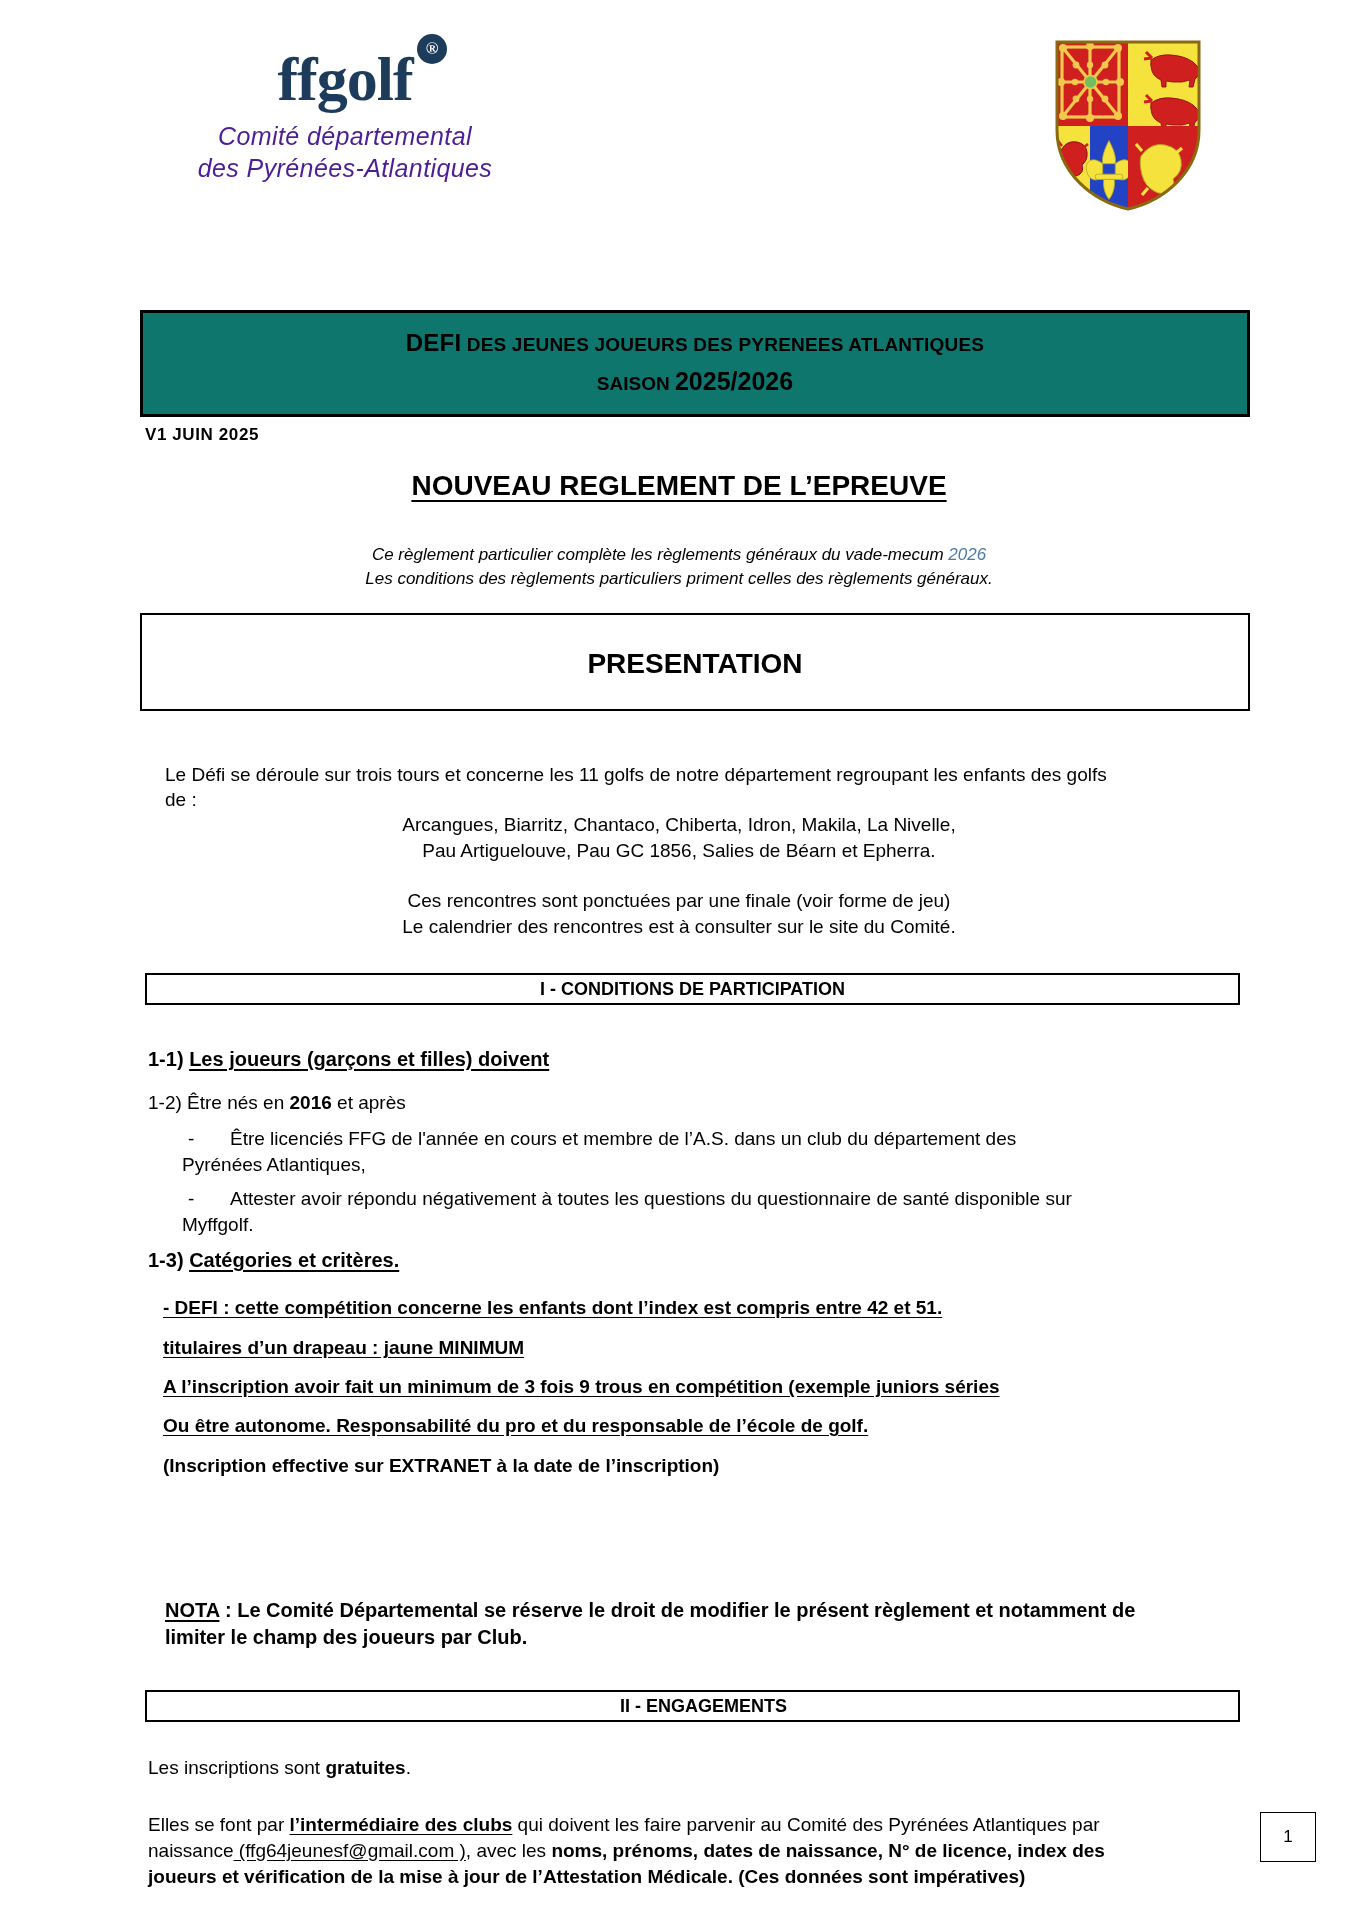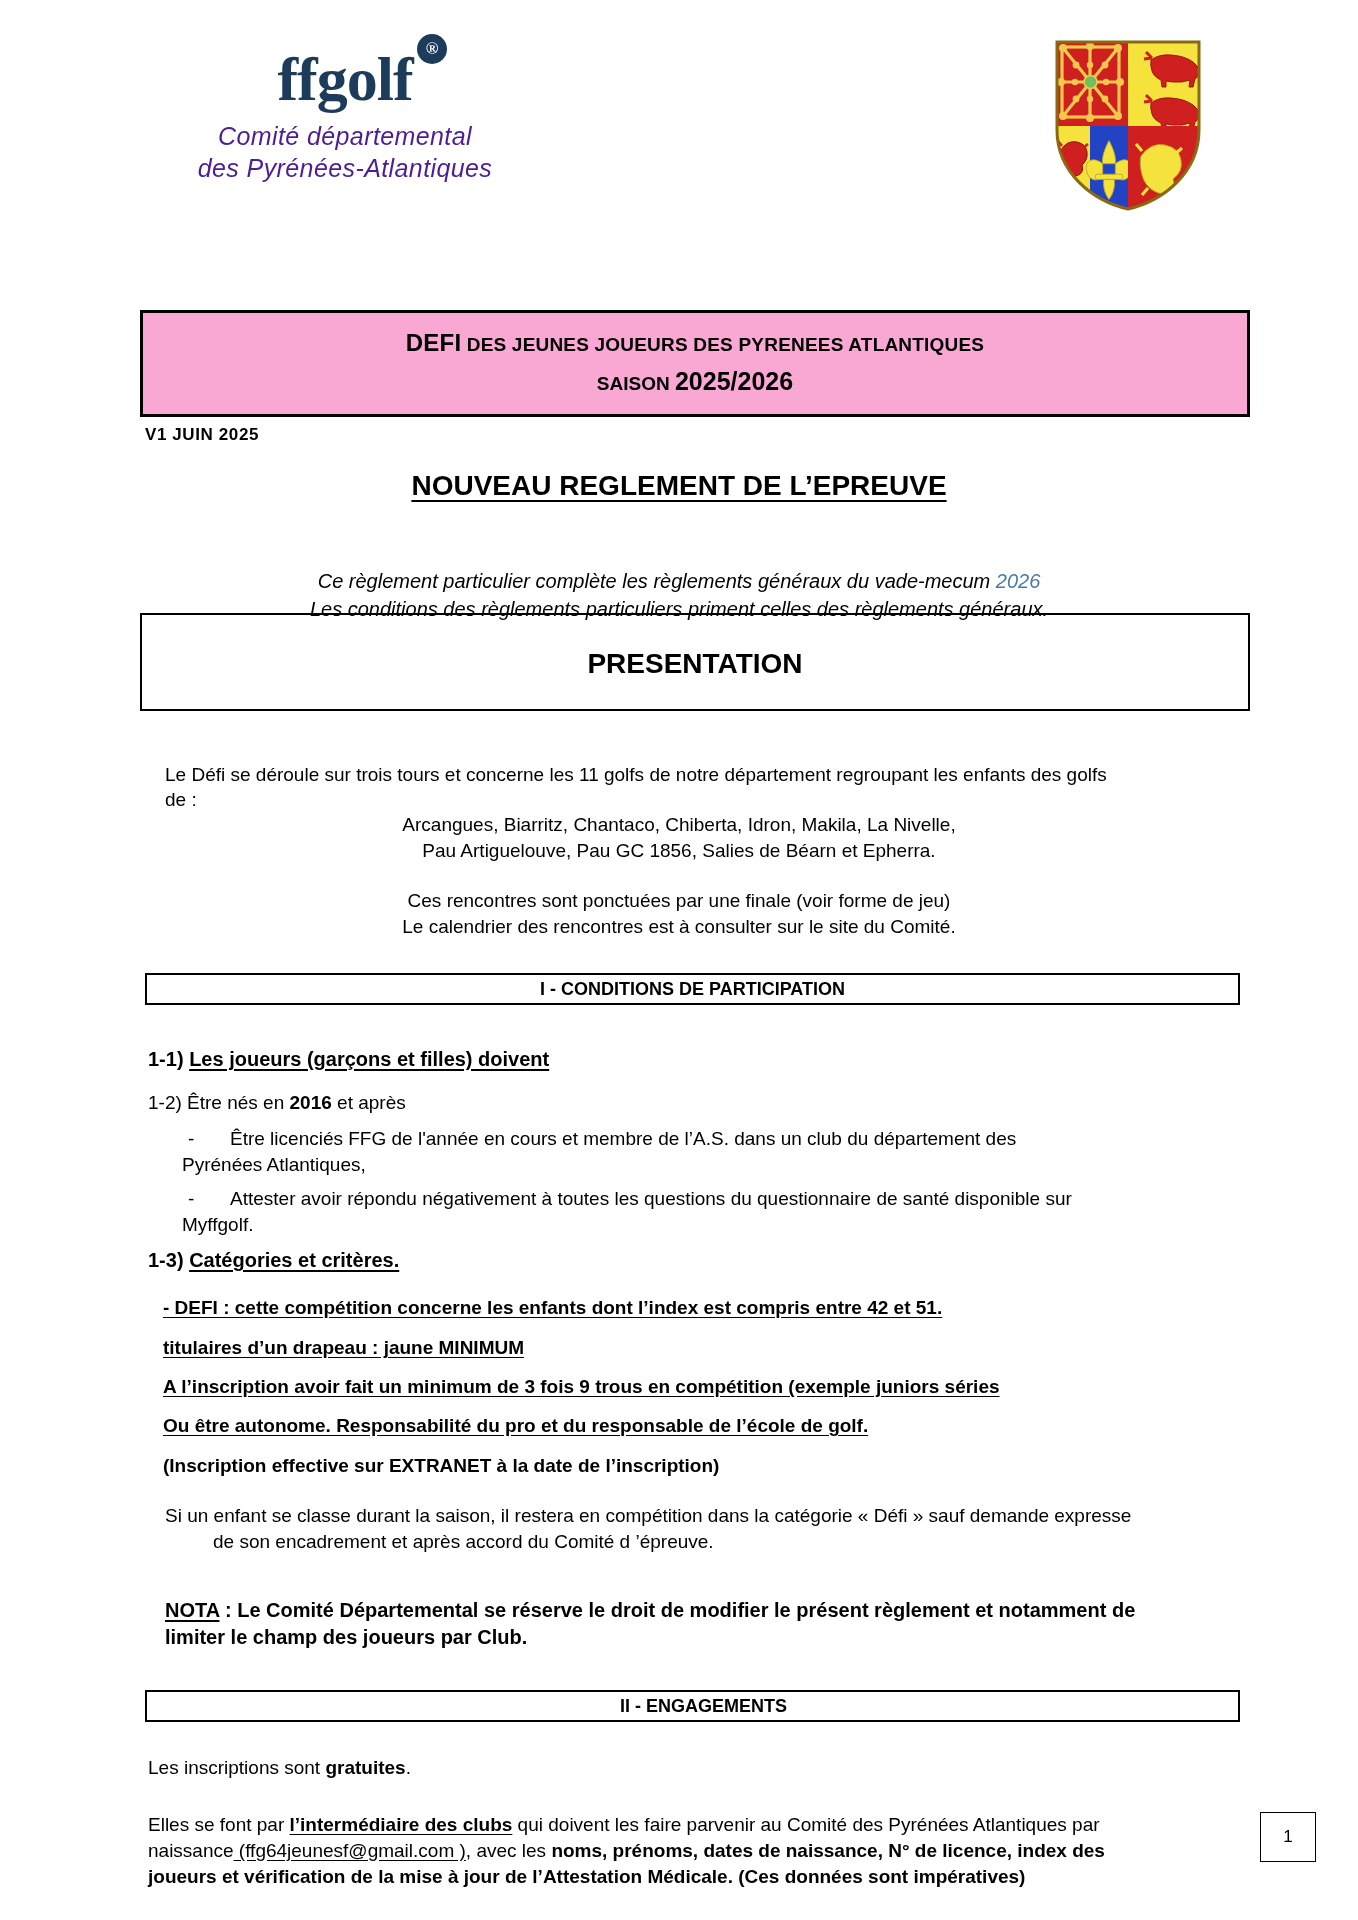--- a/index.html
+++ b/index.html
@@ -79,21 +79,21 @@
     height: 175px;
   }
 
   
   .title-box {
     position: absolute;
     left: 140px;
     top: 310px;
     width: 1110px;
     box-sizing: border-box;
-    background: #f9a8d4;
+    background: #0f766e;
     border: 3px solid #000;
     padding: 16px 10px 18px 10px;
     text-align: center;
   }
   .title-line1 {
     font-size: 24px;
     font-weight: 700;
     color: #000;
     letter-spacing: .2px;
   }
@@ -126,23 +126,22 @@
     text-underline-offset: 5px;
   }
 
   .subtitle {
     position: absolute;
     top: 543px;
     left: 0;
     width: 100%;
     text-align: center;
     font-style: italic;
-    font-size: 20px;
+    font-size: 17px;
     line-height: 1.42;
-    margin-top: 24px;
   }
   .subtitle .yr { color: #4a7ba6; }
 
   
   .frame-box {
     position: absolute;
     box-sizing: border-box;
     border: 2px solid #000;
     text-align: center;
   }
@@ -458,24 +457,20 @@
   <div class="para" id="cond-1-3">
     <span>1-3) </span><span class="uline">Catégories et critères.</span>
   </div>
 
   <div class="crit uline" id="crit-1">- DEFI : cette compétition concerne les enfants  dont l’index est compris entre  42 et 51.</div>
   <div class="crit uline" id="crit-2">titulaires d’un drapeau  :  jaune MINIMUM</div>
   <div class="crit uline" id="crit-3">A l’inscription  avoir fait un minimum de 3 fois 9 trous en compétition (exemple juniors séries</div>
   <div class="crit uline" id="crit-4">Ou être  autonome.  Responsabilité du pro et du responsable de l’école de golf.</div>
   <div class="crit" id="crit-5">(Inscription effective sur EXTRANET à la date de l’inscription)</div>
 
-  <div class="para" id="reclass-note">
-    <span>Si un enfant se classe durant la saison, il restera en compétition dans la catégorie « Défi » sauf demande expresse</span>
-    <span class="ind">de son encadrement et après accord du Comité d ’épreuve.</span>
-  </div>
 
   <div class="para" id="nota">
     <span class="uline">NOTA</span><span> : Le Comité Départemental se réserve le droit de modifier le présent règlement et notamment de</span><br>
     <span>limiter le champ des joueurs par Club.</span>
   </div>
 
   <div class="frame-box" id="section-2-box">II - ENGAGEMENTS</div>
 
   <div class="para" id="eng-free">
     <span>Les inscriptions sont </span><span class="bold">gratuites</span><span>.</span>

